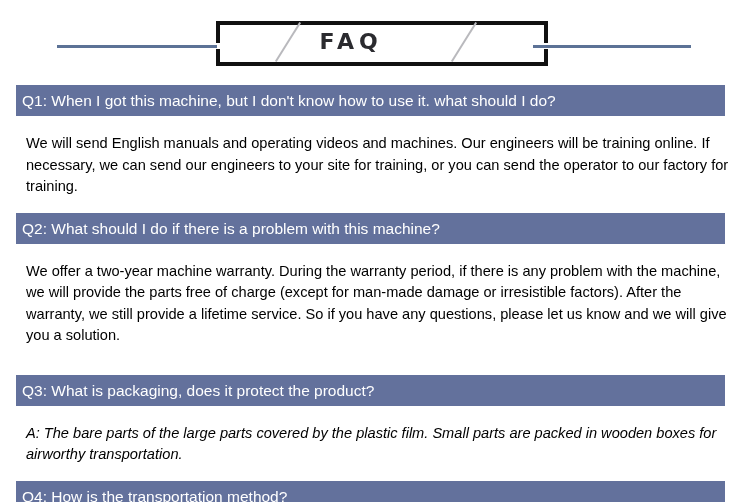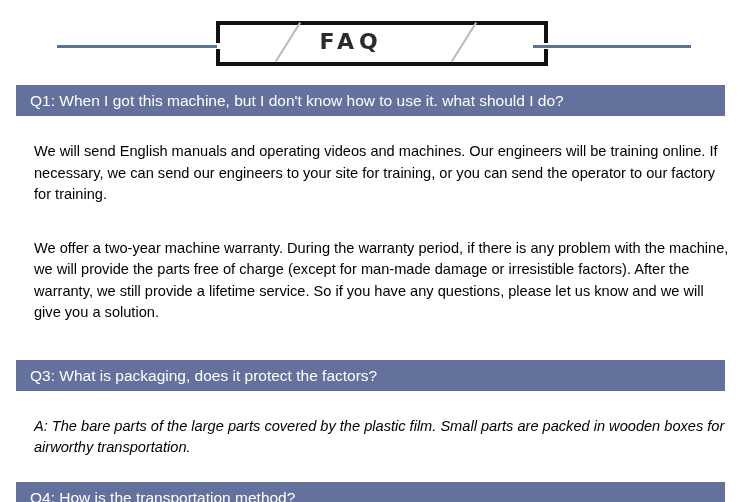--- a/index.html
+++ b/index.html
@@ -95,28 +95,28 @@
 
   .faq-item { width: 750px; }
 
   .faq-question {
     margin: 0 25px 0 16px;
     background: #63719c;
     color: #ffffff;
     font-size: 15.5px;
     line-height: 31px;
     height: 31px;
-    padding: 0 0 0 14px;
+    padding: 0 0 0 6px;
     box-sizing: border-box;
     white-space: nowrap;
     overflow: hidden;
   }
 
   .faq-answer {
-    margin: 16px;
+    margin: 8px;
     padding: 9px 5px 0 18px;
     color: #000000;
     font-size: 14.6px;
     line-height: 21.5px;
     box-sizing: border-box;
   }
 
   .item-q1 .faq-question { margin-top: 3px; }
   .item-q1 .faq-answer   { padding-bottom: 7px; }
   .item-q2 .faq-answer   { padding-bottom: 20px; }
@@ -145,25 +145,26 @@
 </div>
 
 <div id="faq-list">
 
   <div class="faq-item item-q1">
     <div class="faq-question">Q1: When I got this machine, but I don't know how to use it. what should I do?</div>
     <div class="faq-answer">We will send English manuals and operating videos and machines. Our engineers will be training online. If necessary, we can send our engineers to your site for training, or you can send the operator to our factory for training.</div>
   </div>
 
   <div class="faq-item item-q2">
+    <div class="faq-question">Q2: What should I do if there is a problem with this machine?</div>
     <div class="faq-answer">We offer a two-year machine warranty. During the warranty period, if there is any problem with the machine, we will provide the parts free of charge (except for man-made damage or irresistible factors). After the warranty, we still provide a lifetime service. So if you have any questions, please let us know and we will give you a solution.</div>
   </div>
 
   <div class="faq-item item-q3">
-    <div class="faq-question">Q3: What is packaging, does it protect the factors?</div>
+    <div class="faq-question">Q3: What is packaging, does it protect the product?</div>
     <div class="faq-answer">A: The bare parts of the large parts covered by the plastic film. Small parts are packed in wooden boxes for airworthy transportation.</div>
   </div>
 
   <div class="faq-item item-q4">
     <div class="faq-question">Q4: How is the transportation method?</div>
   </div>
 
 </div>
 
 </body></html>

